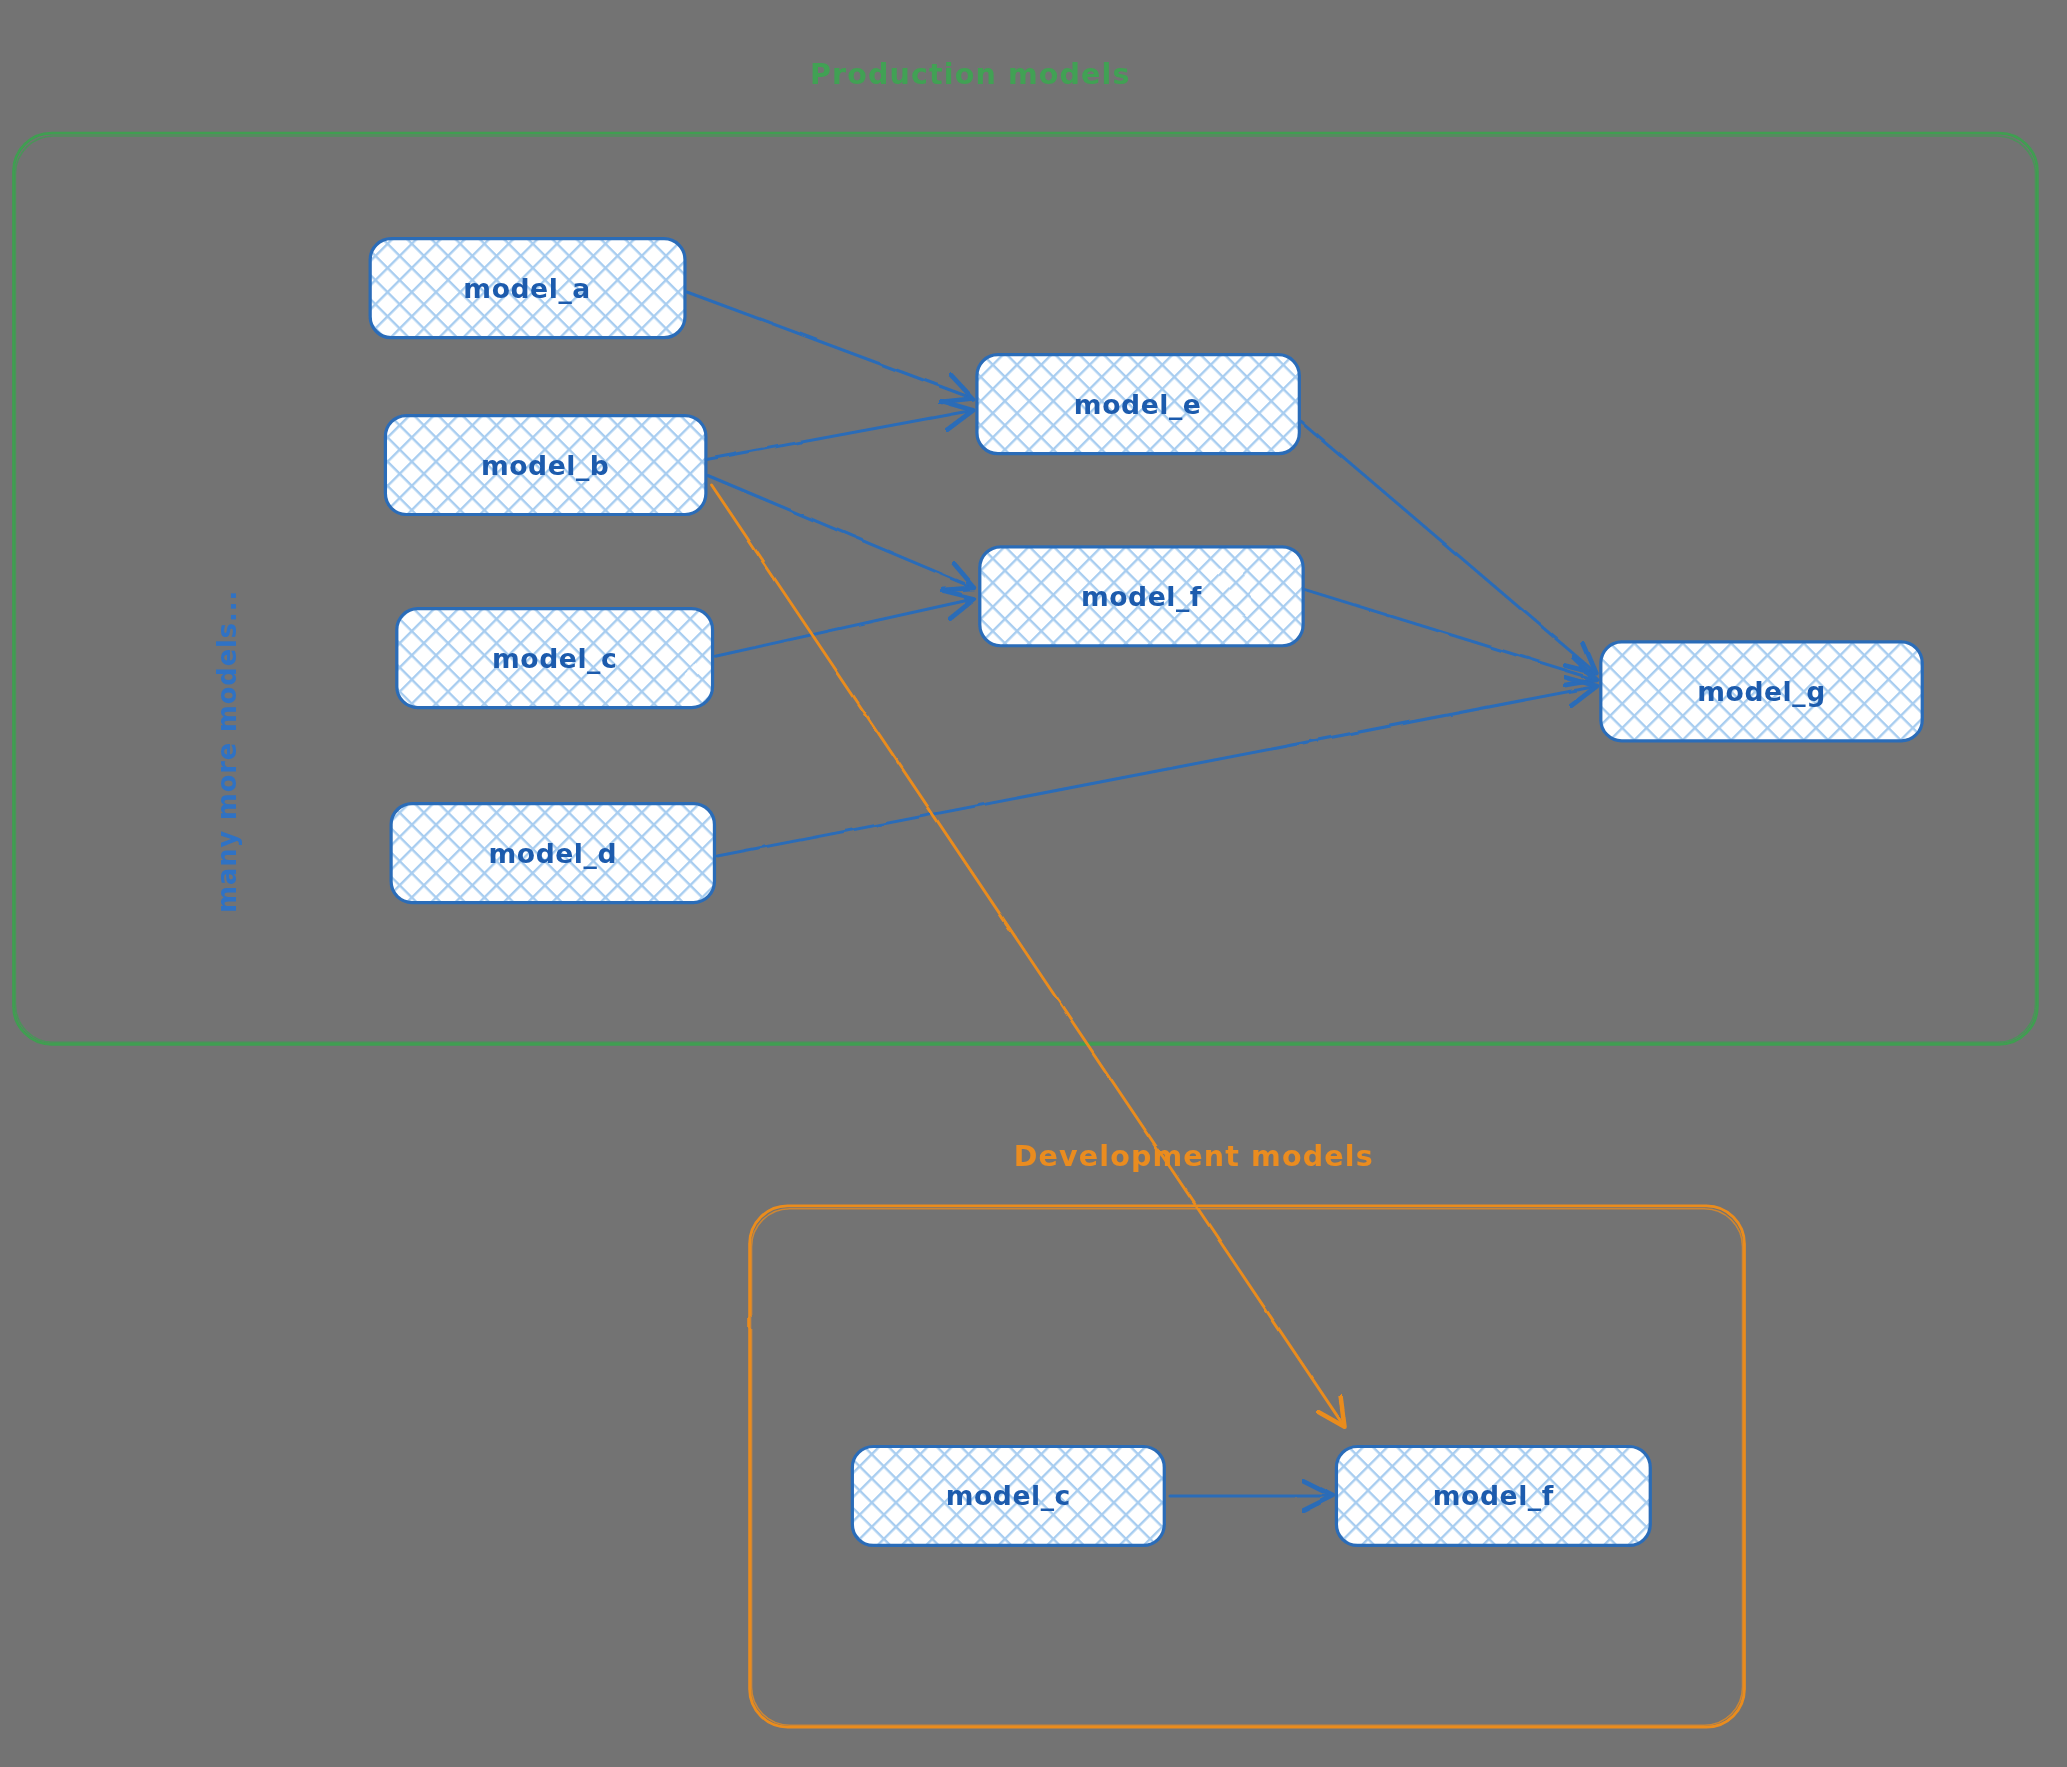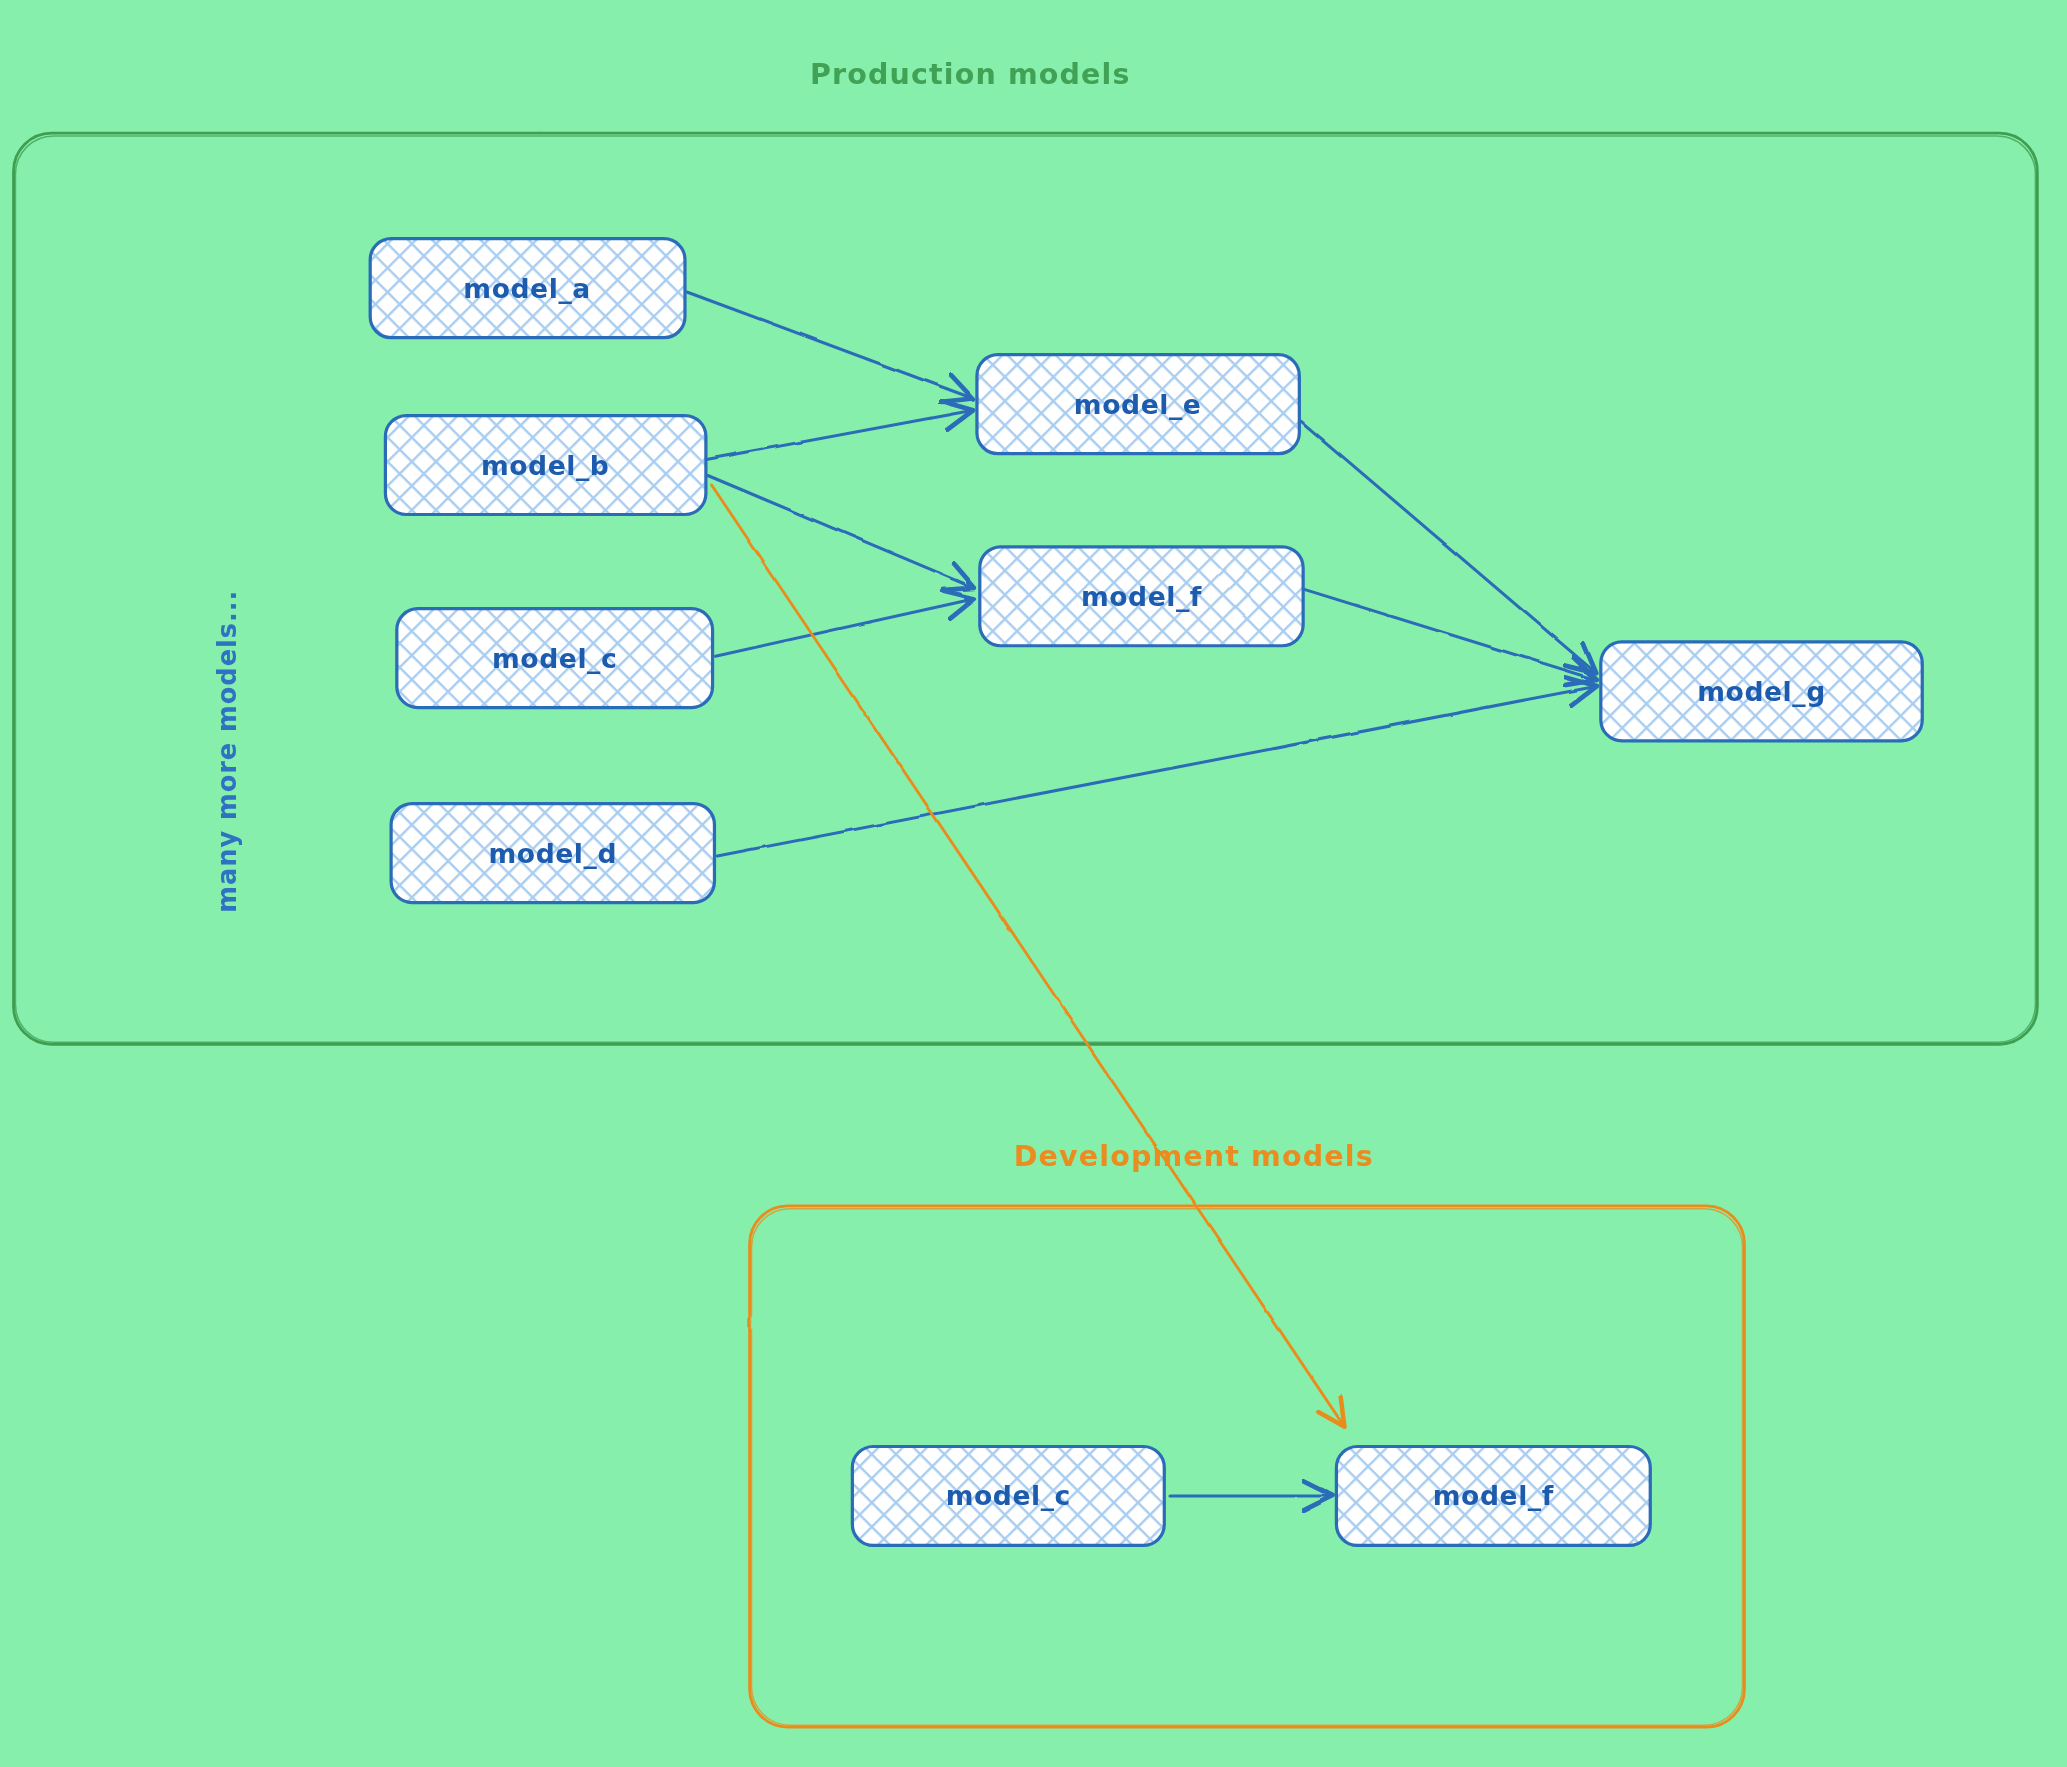--- a/index.html
+++ b/index.html
@@ -4,21 +4,21 @@
 <style>
   html, body {
     margin: 0;
     padding: 0;
     background: #ffffff;
   }
   #canvas {
     position: relative;
     width: 2068px;
     height: 1767px;
-    background: #86efac;
+    background: #737373;
     font-family: "DejaVu Sans", sans-serif;
     overflow: hidden;
   }
   #diagram-svg {
     position: absolute;
     left: 0;
     top: 0;
     width: 2068px;
     height: 1767px;
   }

